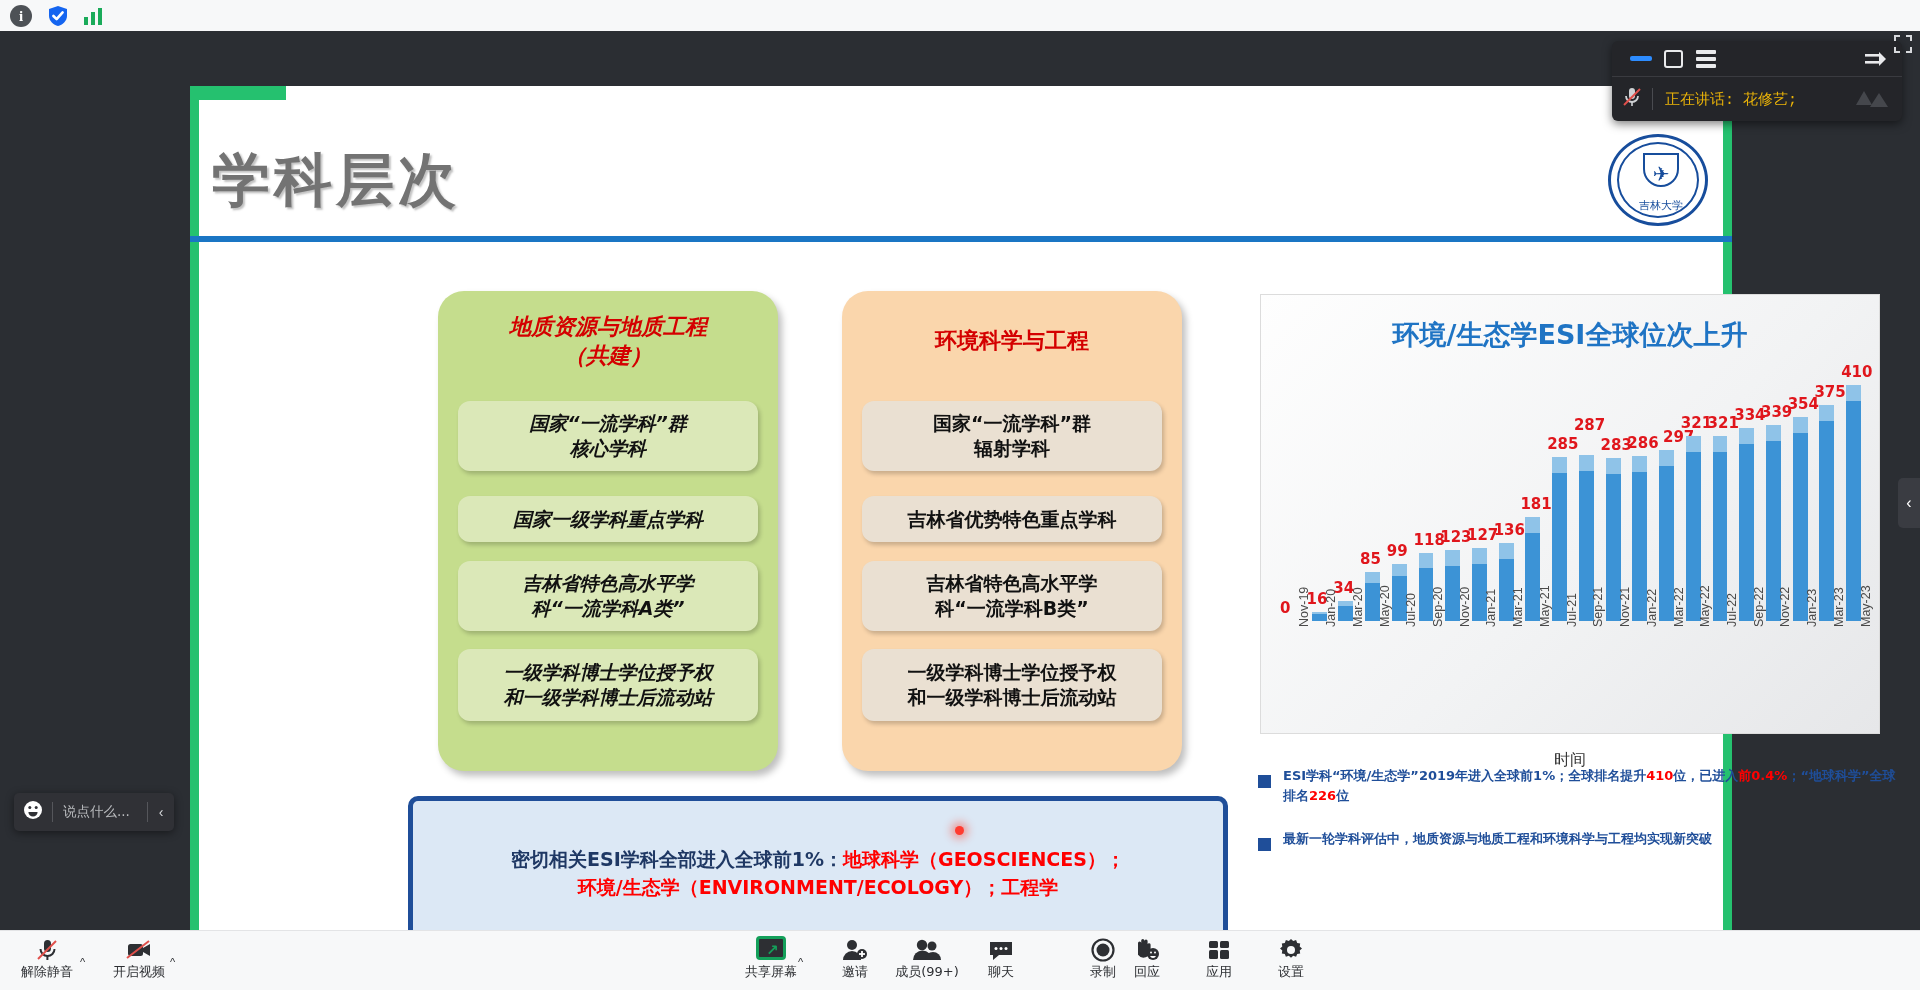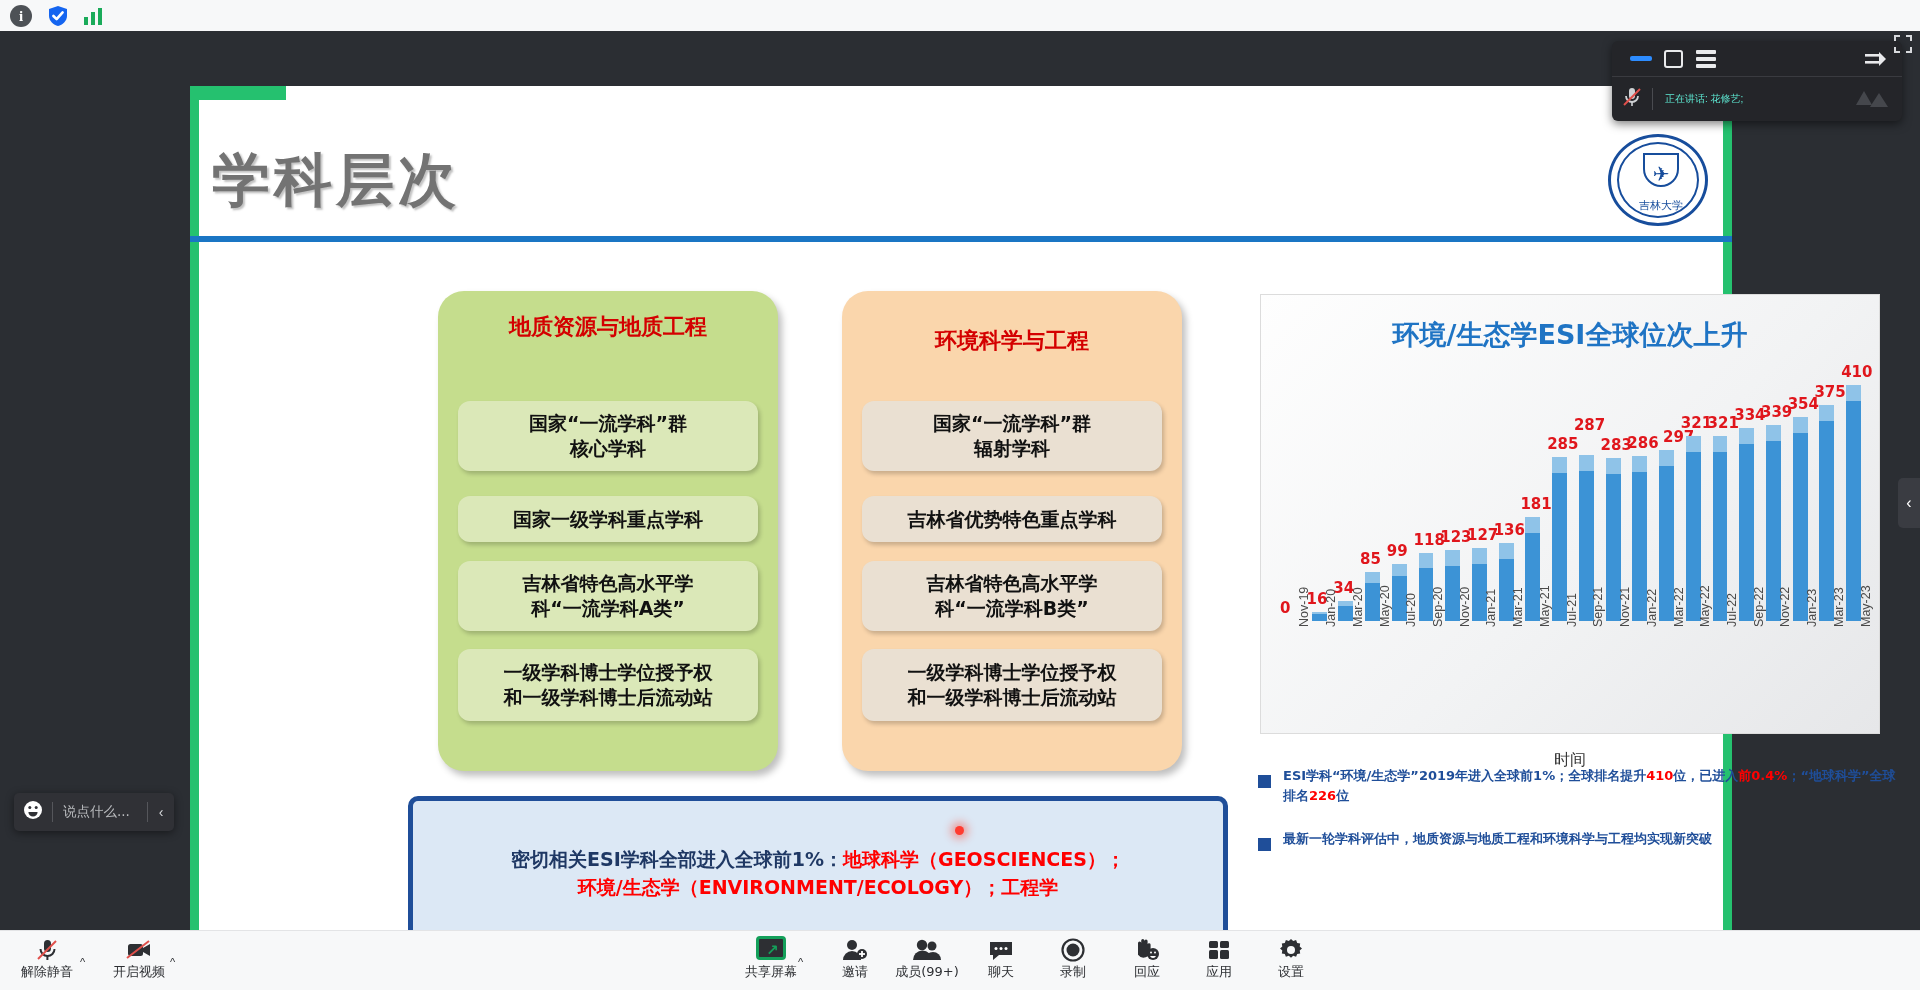--- a/index.html
+++ b/index.html
@@ -37,21 +37,21 @@
   #seal .shield{position:absolute;left:32px;top:16px;width:36px;height:34px;border:2px solid #174d9c;
                 border-bottom-left-radius:18px;border-bottom-right-radius:18px;}
   #seal .bird{position:absolute;left:24px;top:28px;width:52px;height:18px;color:#174d9c;font-size:20px;
               text-align:center;line-height:18px;}
   #seal .cn{position:absolute;left:0;bottom:10px;width:100px;text-align:center;font-size:11px;color:#174d9c;
             font-family:"DejaVu Sans",sans-serif;}
 
   
   .disc-card{position:absolute;top:205px;width:340px;height:480px;border-radius:26px;
              box-shadow:4px 5px 7px rgba(0,0,0,.25);}
-  #card-green{left:248px;background:#c5dd8d;}
+  #card-green{left:248px;background:#c5dd8d;font-style:italic;}
   #card-orange{left:652px;background:#fad6ac;}
   .disc-head{position:absolute;left:0;top:22px;width:100%;text-align:center;color:#d40000;
              font-size:22px;font-weight:bold;line-height:1.3;
              font-family:"DejaVu Sans","Liberation Sans",sans-serif;}
   #card-orange .disc-head{top:36px;}
   .pill{position:absolute;left:20px;width:300px;border-radius:12px;display:flex;align-items:center;
         justify-content:center;text-align:center;color:#111;font-weight:bold;font-size:19px;line-height:1.3;
         box-shadow:2px 3px 4px rgba(0,0,0,.2);font-family:"DejaVu Sans","Liberation Sans",sans-serif;}
   #card-green .pill{background:#dbe8b8;}
   #card-orange .pill{background:#eae0d2;}
@@ -105,22 +105,22 @@
                border-radius:6px;box-shadow:0 3px 10px rgba(0,0,0,.5);}
   #vp-bar{position:absolute;left:0;top:0;width:290px;height:36px;border-bottom:1px solid #3a3b40;}
   #vp-minimize{position:absolute;left:18px;top:15px;width:22px;height:5px;border-radius:2px;background:#2d8cff;}
   #vp-restore{position:absolute;left:52px;top:9px;width:19px;height:18px;border:2.5px solid #e9eaec;border-radius:3px;}
   #vp-menu{position:absolute;left:84px;top:9px;width:20px;height:18px;}
   #vp-menu i{display:block;height:3.5px;background:#e9eaec;margin-bottom:3.5px;border-radius:1px;}
   #vp-collapse{position:absolute;right:14px;top:9px;width:24px;height:18px;color:#e9eaec;}
   #vp-body{position:absolute;left:0;top:36px;width:290px;height:44px;display:flex;align-items:center;}
   #vp-mic{width:40px;text-align:center;color:#d0d2d5;font-size:17px;position:relative;}
   #vp-div{width:1px;height:22px;background:#4a4b50;}
-  #vp-text{flex:1;padding-left:12px;color:#5eead4;font-size:10px;
-           font-family:Liberation Sans, sans-serif;}
+  #vp-text{flex:1;padding-left:12px;color:#eab308;font-size:15px;
+           font-family:Liberation Mono, monospace;}
   #vp-avatar{position:absolute;right:8px;top:8px;width:46px;height:30px;opacity:.28;}
 
   #expand-corner{position:absolute;right:8px;top:4px;width:18px;height:18px;}
 
   
   #quickchat{position:absolute;left:14px;top:762px;width:160px;height:38px;background:#303136;
              border-radius:5px;display:flex;align-items:center;box-shadow:0 2px 8px rgba(0,0,0,.45);}
   #qc-emoji{width:38px;text-align:center;color:#fff;font-size:18px;}
   #qc-div1{width:1px;height:20px;background:#55565b;}
   #qc-ph{flex:1;padding-left:10px;color:#b9bbbe;font-size:13.5px;font-family:"DejaVu Sans",sans-serif;}
@@ -174,20 +174,21 @@
     <div id="seal">
       <div class="ring"></div>
       <div class="shield"></div>
       <div class="bird">✈</div>
       <div class="cn">吉林大学</div>
     </div>
 
     <div class="disc-card" id="card-green">
       <div class="disc-head">
         <div>地质资源与地质工程</div>
+        <div>（共建）</div>
       </div>
       <div class="pill p0">
           <span style="white-space:pre-line">国家“一流学科”群
 核心学科</span>
         </div>
       <div class="pill p1">
           <span style="white-space:pre-line">国家一级学科重点学科</span>
         </div>
       <div class="pill p2">
           <span style="white-space:pre-line">吉林省特色高水平学
@@ -510,21 +511,21 @@
       <svg width="26" height="24" viewBox="0 0 26 24" style="vertical-align:middle">
           <path d="M2 4 h22 v13 h-13 l-6 5 v-5 h-3 z" fill="#2d2f33"></path>
           <circle cx="8" cy="10.5" r="1.5" fill="#fff"></circle>
           <circle cx="13" cy="10.5" r="1.5" fill="#fff"></circle>
           <circle cx="18" cy="10.5" r="1.5" fill="#fff"></circle>
         </svg>
     </div>
     <div class="tb-lbl">聊天</div>
   </div>
 
-  <div class="tb-item" style="left:1030px;">
+  <div class="tb-item" style="left:1030px;text-align:right;">
     <div class="tb-ico">
       <svg width="26" height="24" viewBox="0 0 26 24" style="vertical-align:middle">
           <circle cx="13" cy="12" r="10.5" fill="none" stroke="#2d2f33" stroke-width="2.2"></circle>
           <circle cx="13" cy="12" r="6.5" fill="#2d2f33"></circle>
         </svg>
     </div>
     <div class="tb-lbl">录制</div>
   </div>
 
   <div class="tb-item" style="left:1104px;">

